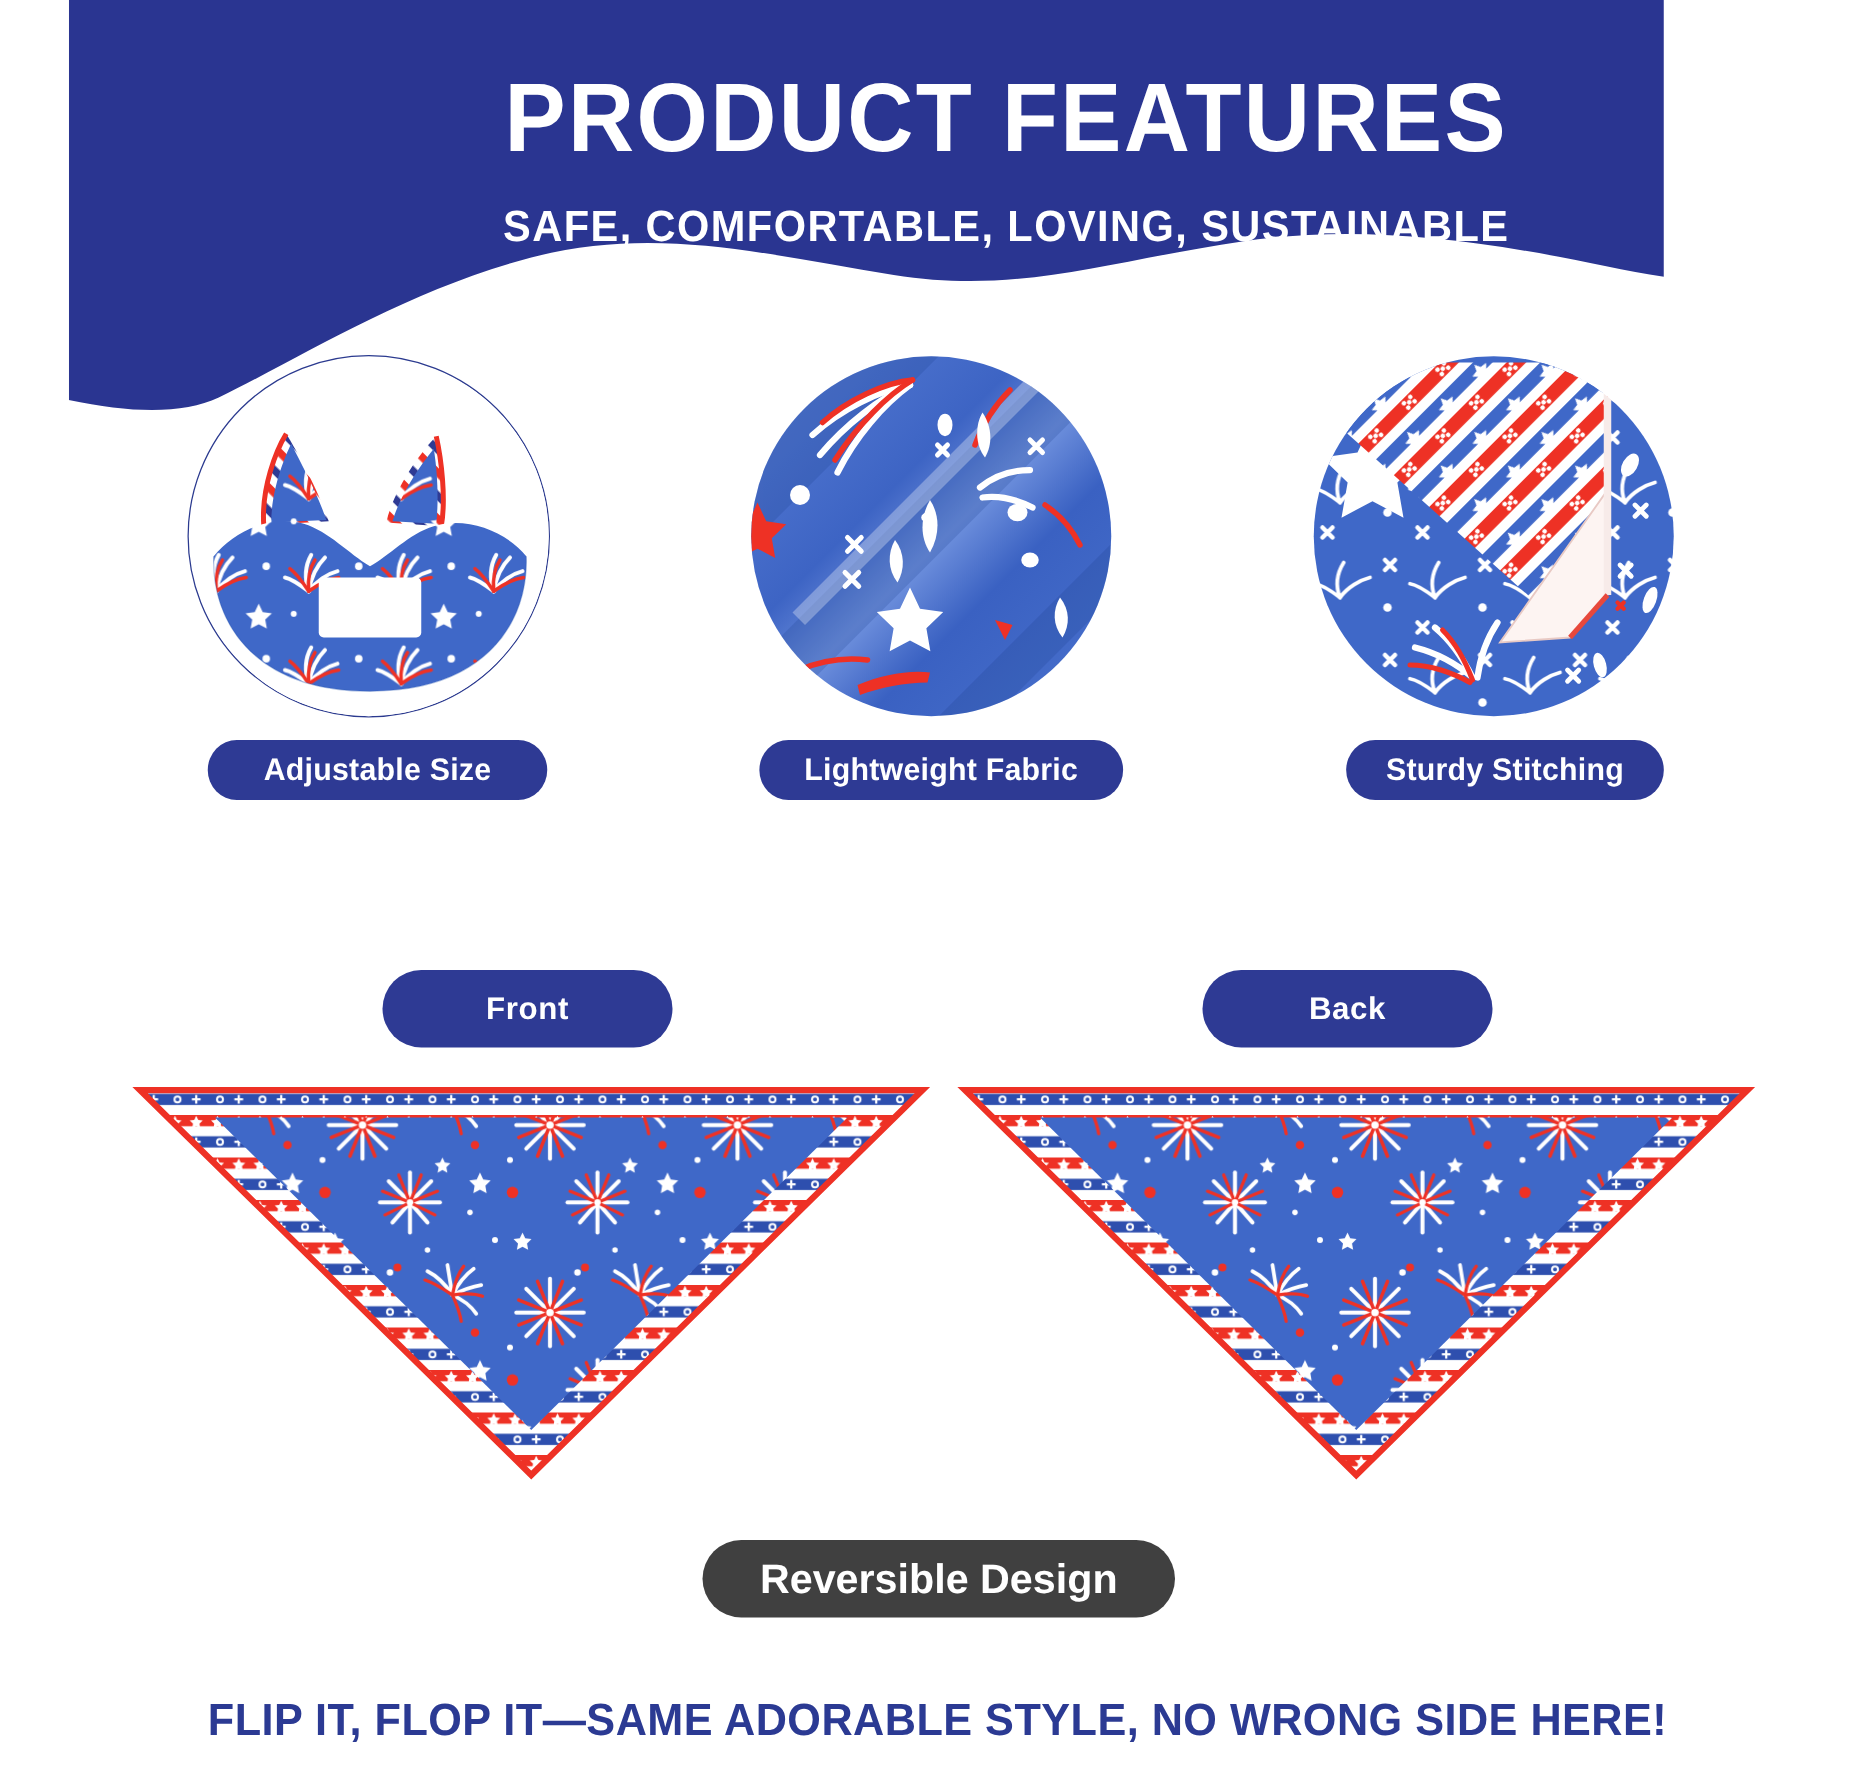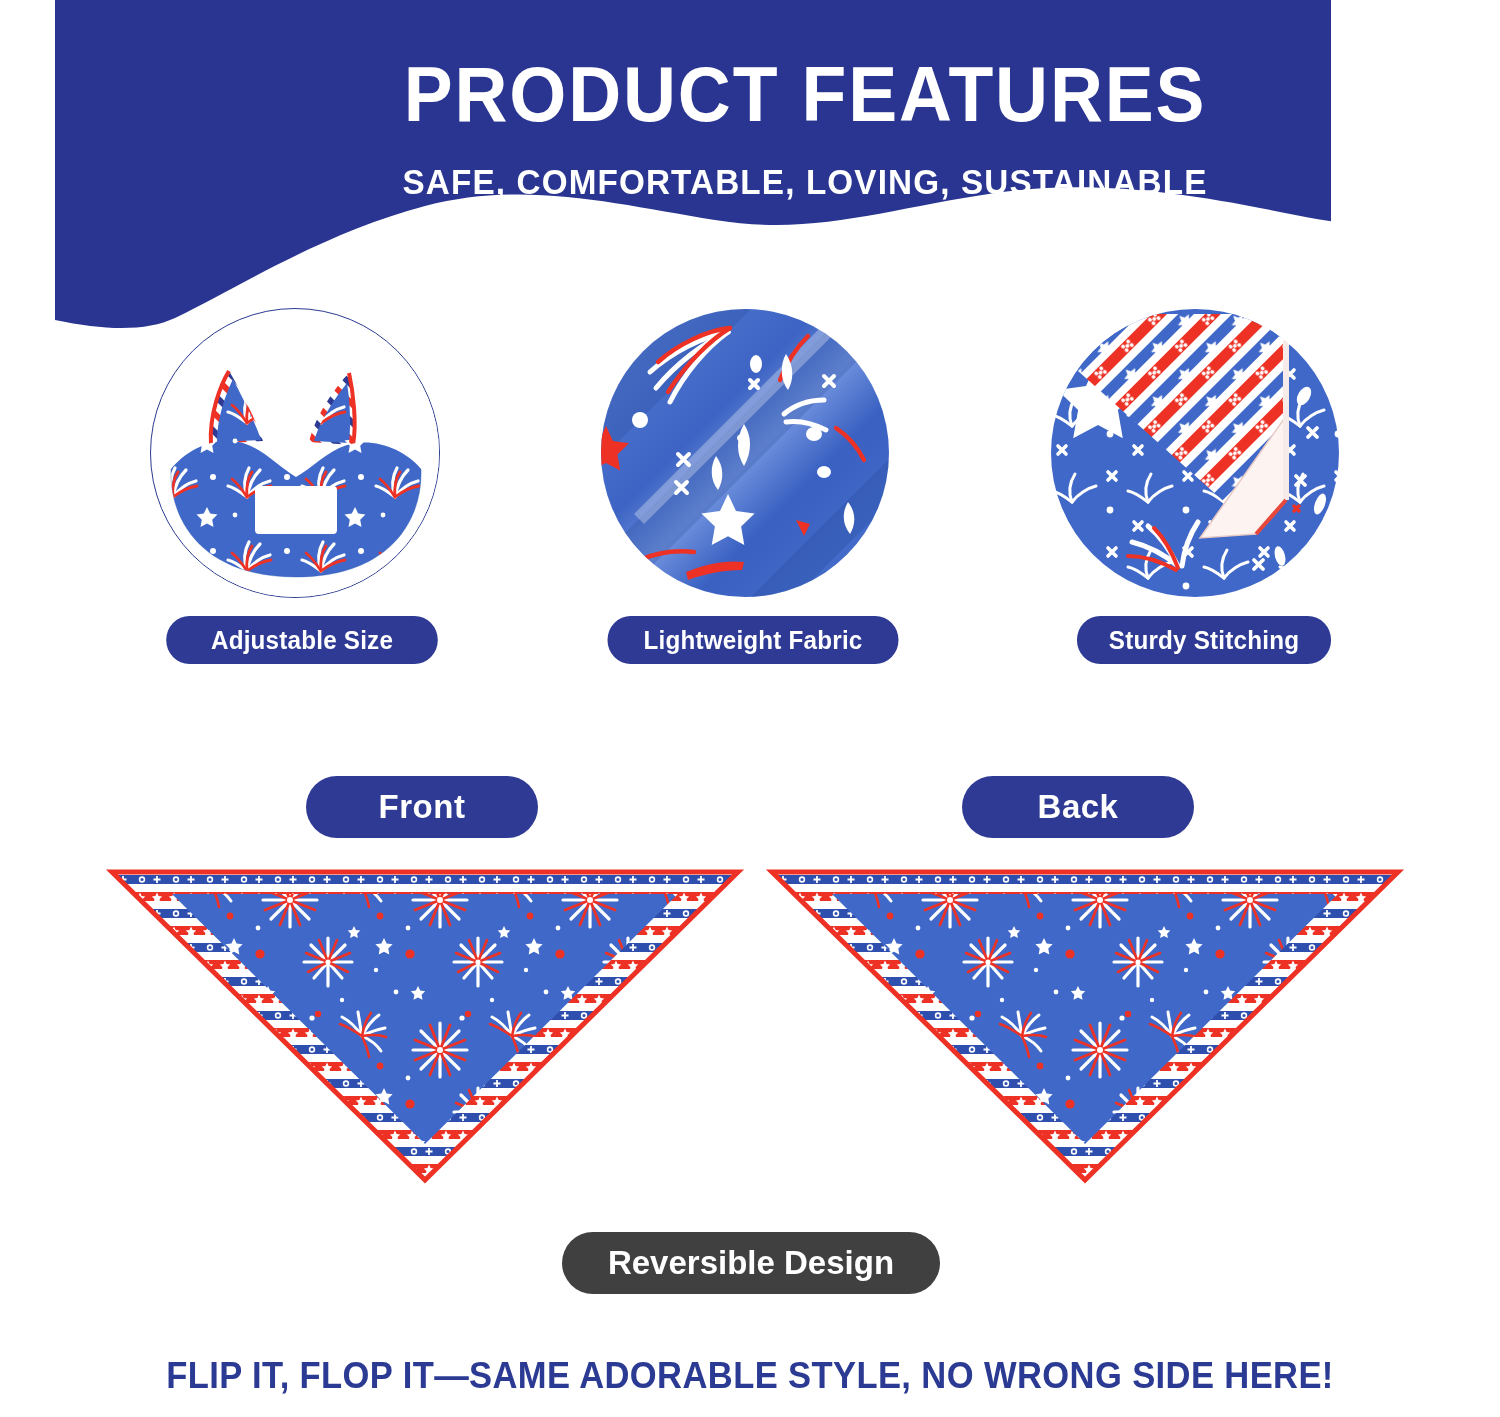--- a/index.html
+++ b/index.html
@@ -32,21 +32,21 @@
   #header-subtitle {
     position:absolute; left:0; top:162px; width:1500px;
     text-align:center;
     font-size:35px; font-weight:bold; color:#ffffff;
     letter-spacing:1.2px;
     transform:scaleX(0.95);
     z-index:3; white-space:nowrap;
   }
 
   
-  .feature-col { position:absolute; top:308px; width:300px; height:370px; z-index:2; }
+  .feature-col { position:absolute; top:284px; width:300px; height:370px; z-index:2; }
   #feature-col-0 { left:150px; }
   #feature-col-1 { left:600px; }
   #feature-col-2 { left:1050px; }
 
   .circle-frame {
     position:absolute; left:0; top:0; width:290px; height:290px;
     border-radius:50%; overflow:hidden; background:#ffffff;
   }
   #feature-col-0 .circle-frame { border:1.5px solid #2b3a8f; }
 
@@ -66,21 +66,21 @@
   #pill-0 { left:12px;  top:308px; width:280px; }
   #pill-1 { left:3px;   top:308px; width:300px; }
   #pill-2 { left:23px;  top:308px; width:262px; }
 
   
   .fb-pill {
     position:absolute; z-index:2;
     background:#2e3a94; border-radius:32px;
     height:62px; width:232px;
     display:flex; align-items:center; justify-content:center;
-    color:#ffffff; font-weight:bold; font-size:33px;
+    color:#ffffff; font-weight:bold; font-size:25px;
     letter-spacing:0.5px;
   }
   #fb-pill-front { left:306px; top:776px; }
   #fb-pill-back  { left:962px; top:776px;text-align:center; }
 
   .bandana { position:absolute; top:858px; width:650px; height:340px; z-index:2; }
   #bandana-front { left:100px; }
   #bandana-back  { left:760px; }
   .bandana svg { display:block; width:650px; height:340px; }
 

